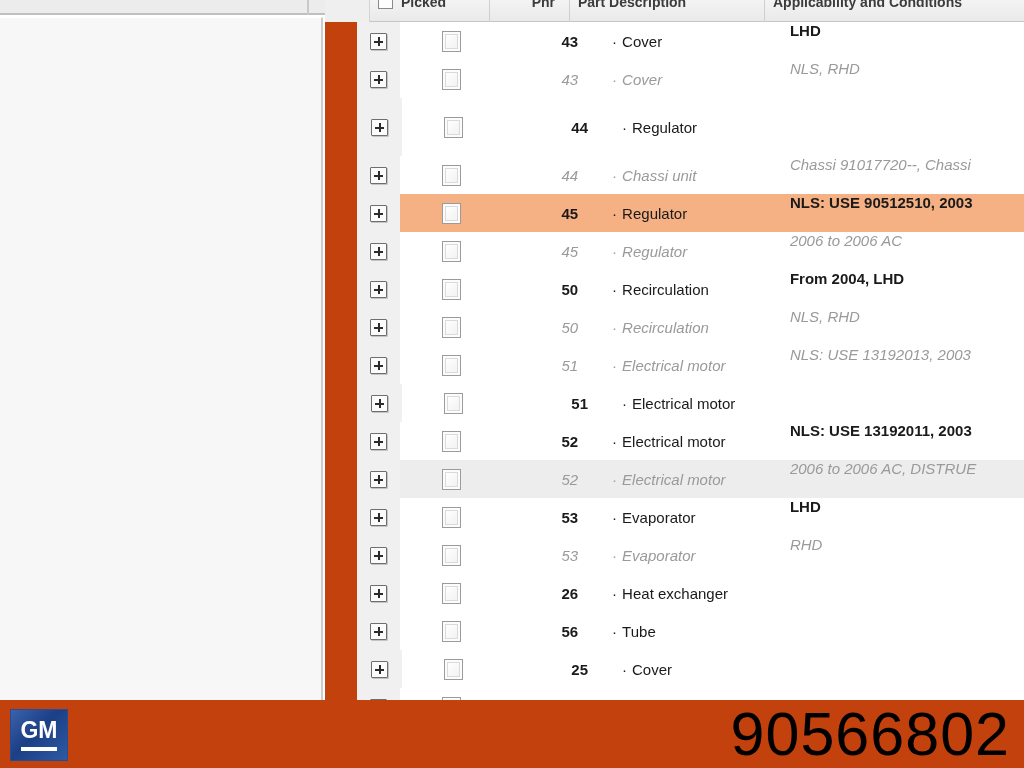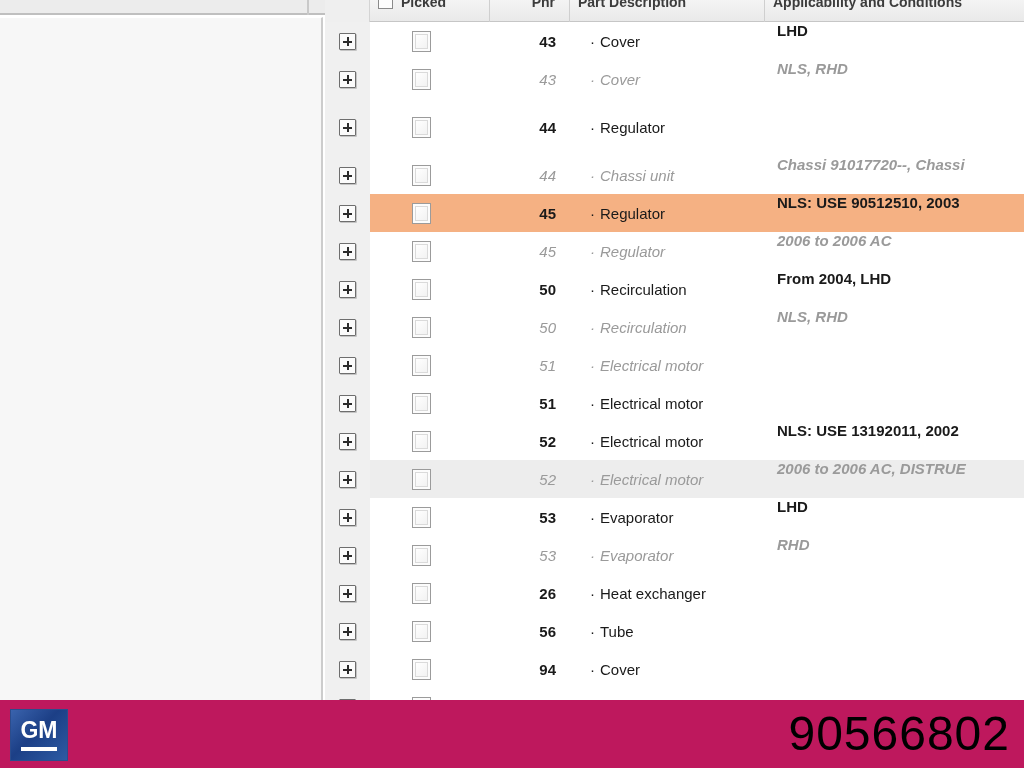--- a/index.html
+++ b/index.html
@@ -100,20 +100,21 @@
     left: 0; top: 22px;
     width: 699px;
     height: 678px;
   }
   .row {
     display: flex;
     align-items: center;
     height: 38px;
     position: relative;
     background: #ffffff;
+    margin-left: 32px;
   }
   .row.shade { background: #ededed; }
   .row.selected { background: #f5b183; }
   .row.tall { height: 58px; }
 
   .cell {
     height: 100%;
     display: flex;
     align-items: center;
     font-size: 15px;
@@ -129,21 +130,21 @@
   .row.selected .cell.c-exp { background: #f0f0f0; }
   .cell.c-pick { width: 120px; justify-content: flex-start; padding-left: 42px; }
   .cell.c-pnr  { width: 80px; justify-content: flex-end; padding-right: 14px; font-weight: bold; }
   .cell.c-desc { width: 195px; padding-left: 20px; }
   .cell.c-appl { width: 259px; padding-left: 12px; font-weight: bold; align-items: flex-start; }
   .row.tall .cell.c-appl { white-space: normal; line-height: 1.32; }
 
   
   .row.alt .cell { color: #9a9a9a; font-style: italic; }
   .row.alt .cell.c-pnr { font-weight: normal; }
-  .row.alt .cell.c-appl { font-weight: bold; }
+  .row.alt .cell.c-appl { font-weight: normal; }
 
   .bullet {
     font-size: 15px;
     margin-right: 5px;
     line-height: 1;
   }
 
   
   .exp-icon {
     width: 17px; height: 17px;
@@ -174,21 +175,21 @@
     left: 2px; top: 2px; right: 2px; bottom: 2px;
     border: 1px solid #dadada;
     background: linear-gradient(135deg,#ffffff 0%, #f2f2f2 100%);
   }
 
   
   .bottom-bar {
     position: absolute;
     left: 0; top: 700px;
     width: 1024px; height: 68px;
-    background: #be185d;
+    background: #c2410c;
   }
   .gm-logo {
     position: absolute;
     left: 10px; top: 9px;
     width: 58px; height: 52px;
     background: linear-gradient(135deg,#3a63ad 0%, #1c3f86 45%, #2d5ba3 100%);
     border: 1px solid #2b4c8c;
     display: flex;
     flex-direction: column;
     align-items: center;
@@ -203,21 +204,21 @@
     font-family: "Liberation Sans", sans-serif;
   }
   .gm-logo-underline {
     width: 36px; height: 4px;
     background: #ffffff;
     margin-top: 5px;
   }
   .part-number {
     position: absolute;
     right: 14px; top: 6px;
-    font-size: 48px;
+    font-size: 61px;
     color: #000000;
     font-family: "Liberation Sans", sans-serif;
     letter-spacing: 1px;
     line-height: 56px;
   }
 </style>
 </head>
 <body>
 
 <div id="screen">
@@ -366,20 +367,21 @@
             <span class="exp-icon"></span>
           </div>
           <div class="cell c-pick">
             <span class="row-checkbox"></span>
           </div>
           <div class="cell c-pnr">51</div>
           <div class="cell c-desc">
             <span class="bullet">·</span>
             <span>Electrical motor</span>
           </div>
+          <div class="cell c-appl">NLS: USE 13192013, 2003</div>
         </div>
         <div class="row">
           <div class="cell c-exp">
             <span class="exp-icon"></span>
           </div>
           <div class="cell c-pick">
             <span class="row-checkbox"></span>
           </div>
           <div class="cell c-pnr">51</div>
           <div class="cell c-desc">
@@ -392,21 +394,21 @@
             <span class="exp-icon"></span>
           </div>
           <div class="cell c-pick">
             <span class="row-checkbox"></span>
           </div>
           <div class="cell c-pnr">52</div>
           <div class="cell c-desc">
             <span class="bullet">·</span>
             <span>Electrical motor</span>
           </div>
-          <div class="cell c-appl">NLS: USE 13192011, 2002</div>
+          <div class="cell c-appl">NLS: USE 13192011, 2003</div>
         </div>
         <div class="row alt shade">
           <div class="cell c-exp">
             <span class="exp-icon"></span>
           </div>
           <div class="cell c-pick">
             <span class="row-checkbox"></span>
           </div>
           <div class="cell c-pnr">52</div>
           <div class="cell c-desc">
@@ -471,21 +473,21 @@
           </div>
           <div class="cell c-appl"></div>
         </div>
         <div class="row">
           <div class="cell c-exp">
             <span class="exp-icon"></span>
           </div>
           <div class="cell c-pick">
             <span class="row-checkbox"></span>
           </div>
-          <div class="cell c-pnr">94</div>
+          <div class="cell c-pnr">25</div>
           <div class="cell c-desc">
             <span class="bullet">·</span>
             <span>Cover</span>
           </div>
         </div>
         <div class="row">
           <div class="cell c-exp">
             <span class="exp-icon"></span>
           </div>
           <div class="cell c-pick">

